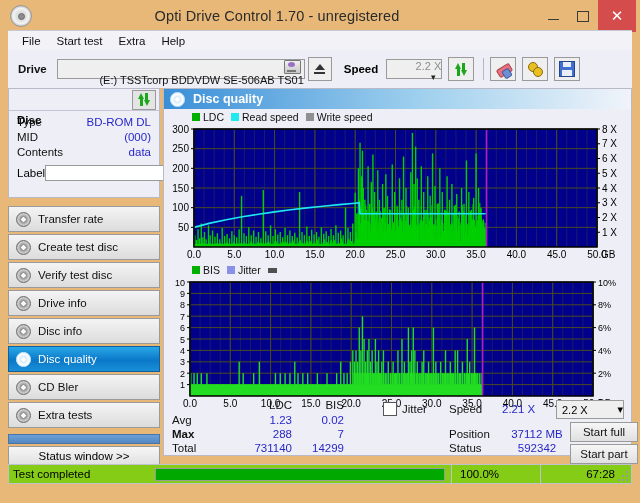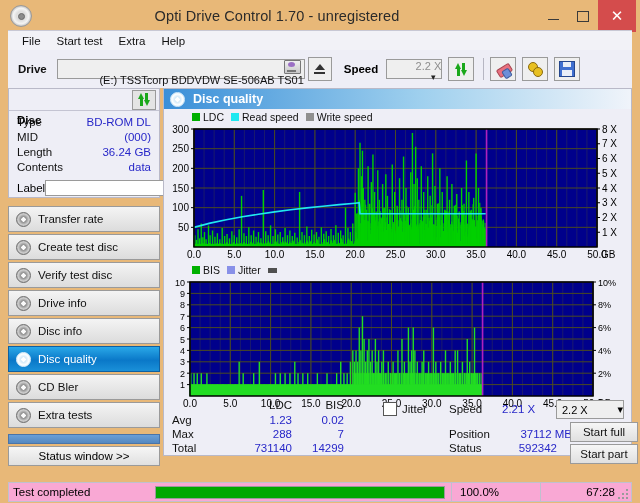--- a/index.html
+++ b/index.html
@@ -169,22 +169,22 @@
   .st-v{position:absolute;color:#2727c8;text-align:right;}
   .chk{position:absolute;width:12px;height:12px;background:#fff;border:1px solid #555;}
   .btn-std{
     position:absolute;background:linear-gradient(#f6f6f6,#e0e0e0);
     border:1px solid #9a9a9a;box-sizing:border-box;
     display:flex;align-items:center;justify-content:center;font-size:11.5px;color:#111;margin-left:14px;
   }
   .sp-combo{position:absolute;height:19px;background:#efefef;border:1px solid #9a9a9a;box-sizing:border-box;display:flex;align-items:center;padding-left:5px;font-size:11px;}
   
   .botbar{
-    position:absolute;left:8px;top:482px;width:624px;height:20px;
-    background:#f9a8d4;border:1px solid #c0c0ce;box-sizing:border-box;
+    position:absolute;left:8px;top:464px;width:624px;height:20px;
+    background:#84cc16;border:1px solid #c0c0ce;box-sizing:border-box;
     display:flex;align-items:center;font-size:11.5px;
   }
   .bb-text{width:142px;padding-left:4px;}
   .bb-track{width:290px;height:13px;background:#ffffff;border:1px solid #9a9a9a;box-sizing:border-box;}
   .bb-fill{height:100%;background:#00a800;}
   .bb-pct{width:80px;text-align:left;padding-left:8px;border-left:1px solid #c0c0ce;margin-left:6px;height:18px;line-height:18px;}
   .bb-time{flex:1;text-align:right;padding-right:16px;border-left:1px solid #c0c0ce;height:18px;line-height:18px;}
   .grip{position:absolute;right:3px;bottom:2px;width:10px;height:10px;}
   .grip i{position:absolute;width:2px;height:2px;background:#9a9a9a;display:block;}
 </style>
@@ -269,24 +269,20 @@
         </span>
       </div>
       <div class="disc-rows">
         <div class="drow">
           <span class="k">Type</span>
           <span class="v">BD-ROM DL</span>
         </div>
         <div class="drow">
           <span class="k">MID</span>
           <span class="v">(000)</span>
-        </div>
-        <div class="drow">
-          <span class="k">Length</span>
-          <span class="v">36.24 GB</span>
         </div>
         <div class="drow">
           <span class="k">Contents</span>
           <span class="v">data</span>
         </div>
         <div class="label-row">
           <span class="k">Label</span>
           <input class="label-input" placeholder="" style="">
           <span class="cdbtn">
             <span class="cd-ic"></span>
@@ -2030,39 +2026,39 @@
       </svg>
 
     <div class="stats">
       <span class="st-col-h" style="left:88px;top:0;width:40px;text-align:right;">LDC</span>
       <span class="st-col-h" style="left:140px;top:0;width:40px;text-align:right;">BIS</span>
 
       <span class="st-k" style="left:8px;top:15px;">Avg</span>
       <span class="st-v" style="left:88px;top:15px;width:40px;">1.23</span>
       <span class="st-v" style="left:140px;top:15px;width:40px;">0.02</span>
 
-      <span class="st-k" style="left:8px;top:29px;">Max</span>
+      <span class="st-k" style="left:8px;top:29px;font-weight:bold;">Max</span>
       <span class="st-v" style="left:88px;top:29px;width:40px;">288</span>
       <span class="st-v" style="left:140px;top:29px;width:40px;">7</span>
 
       <span class="st-k" style="left:8px;top:43px;">Total</span>
       <span class="st-v" style="left:68px;top:43px;width:60px;">731140</span>
       <span class="st-v" style="left:128px;top:43px;width:52px;">14299</span>
 
       <span class="chk" style="left:219px;top:3px;"></span>
       <span class="st-k" style="left:238px;top:4px;">Jitter</span>
 
       <span class="st-k" style="left:285px;top:4px;">Speed</span>
       <span class="st-v" style="left:338px;top:4px;width:60px;text-align:left;">2.21 X</span>
 
       <span class="st-k" style="left:285px;top:29px;">Position</span>
-      <span class="st-v" style="left:338px;top:29px;width:70px;text-align:right;">37112 MB</span>
+      <span class="st-v" style="left:338px;top:29px;width:70px;text-align:center;">37112 MB</span>
 
       <span class="st-k" style="left:285px;top:43px;">Status</span>
-      <span class="st-v" style="left:323px;top:43px;width:70px;text-align:right;">592342</span>
+      <span class="st-v" style="left:338px;top:43px;width:70px;text-align:center;">592342</span>
 
       <span class="sp-combo" style="left:392px;top:1px;width:68px;">
         <span>2.2 X</span>
         <span class="arrow" style="margin-left:auto;">▾</span>
       </span>
       <span class="btn-std" style="left:392px;top:23px;width:68px;height:20px;">Start full</span>
       <span class="btn-std" style="left:392px;top:45px;width:68px;height:20px;">Start part</span>
     </div>
   </div>
 

